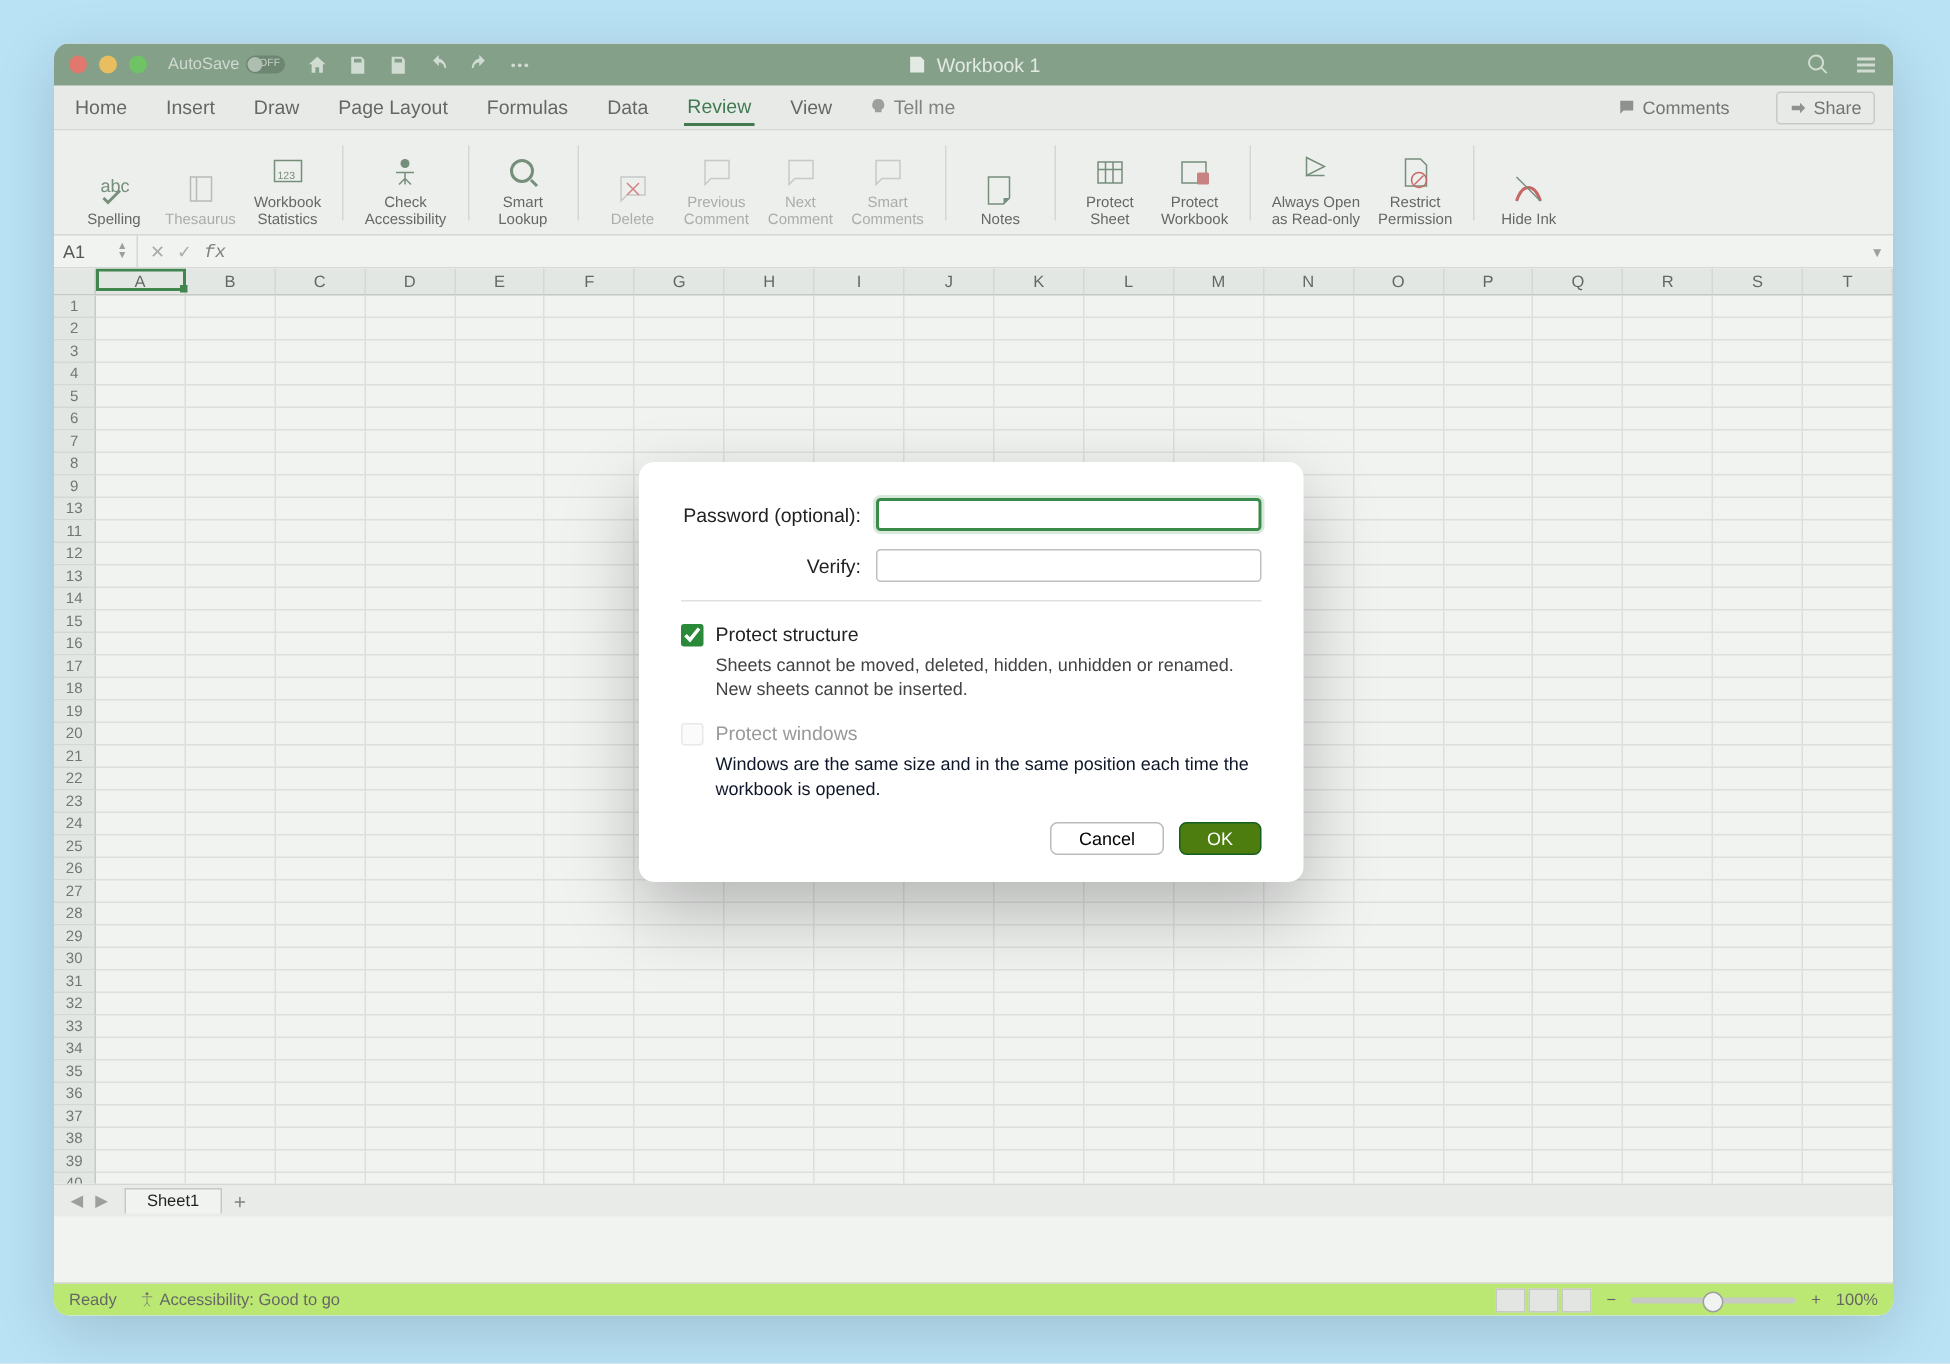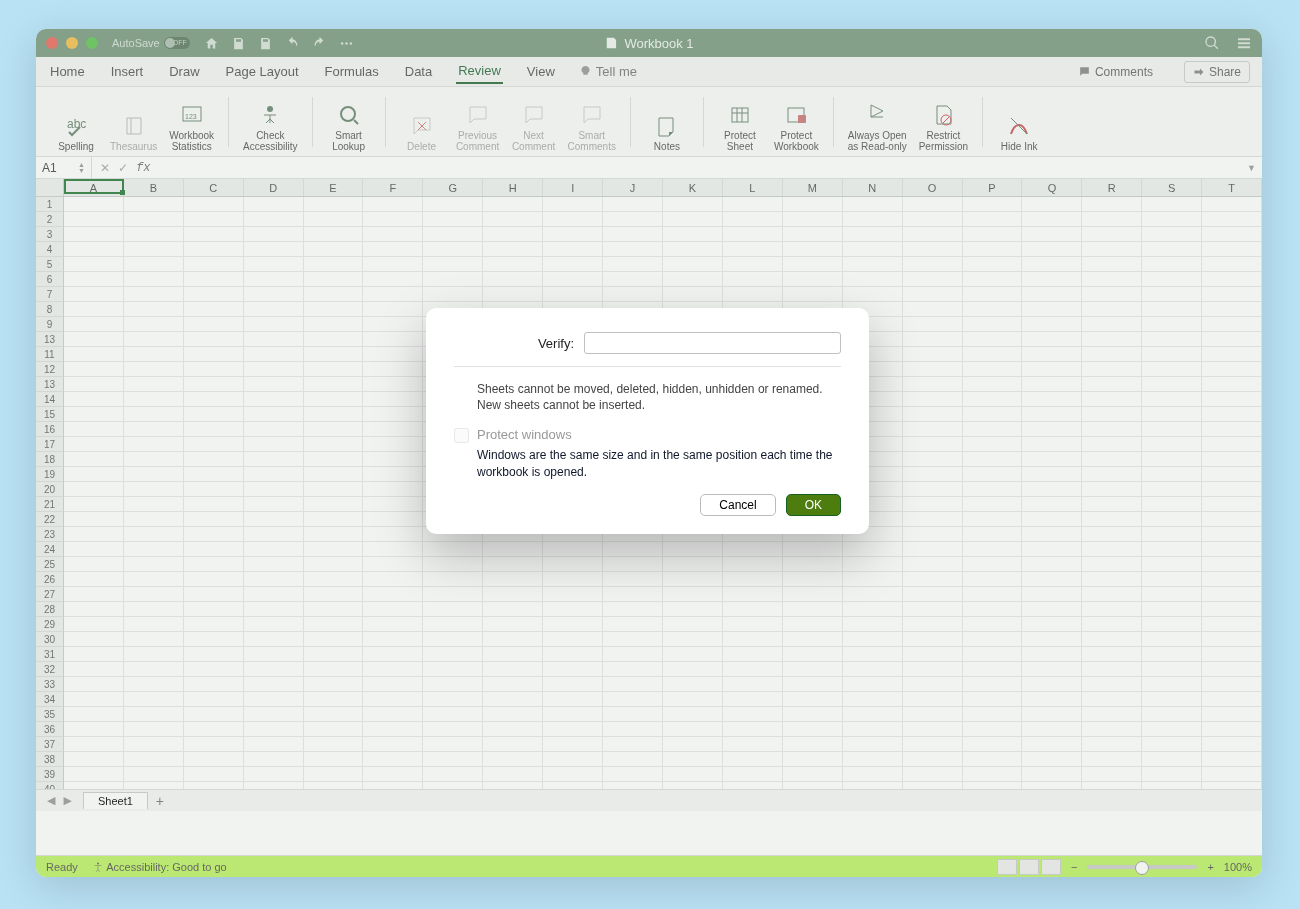--- a/index.html
+++ b/index.html
@@ -1405,24 +1405,32 @@
       <span>+</span>
       <span>100%</span>
     </div>
   </div>
 
   <div class="dimmer"></div>
 </div>
 
 <div class="dialog">
   <div class="drow">
+    <label>Password (optional):</label>
+    <input type="password" class="focus" style="">
+  </div>
+  <div class="drow">
     <label>Verify:</label>
     <input type="password" style="">
   </div>
   <hr class="dhr">
+  <div class="dcheck">
+    <input type="checkbox" checked="" style="">
+    <span>Protect structure</span>
+  </div>
   <div class="ddesc">Sheets cannot be moved, deleted, hidden, unhidden or renamed. New sheets cannot be inserted.</div>
   <div class="dcheck disabled">
     <input type="checkbox" disabled="" style="">
     <span>Protect windows</span>
   </div>
   <div class="ddesc" style="color:#0f172a">Windows are the same size and in the same position each time the workbook is opened.</div>
   <div class="dbtns">
     <button>Cancel</button>
     <button class="primary">OK</button>
   </div>

